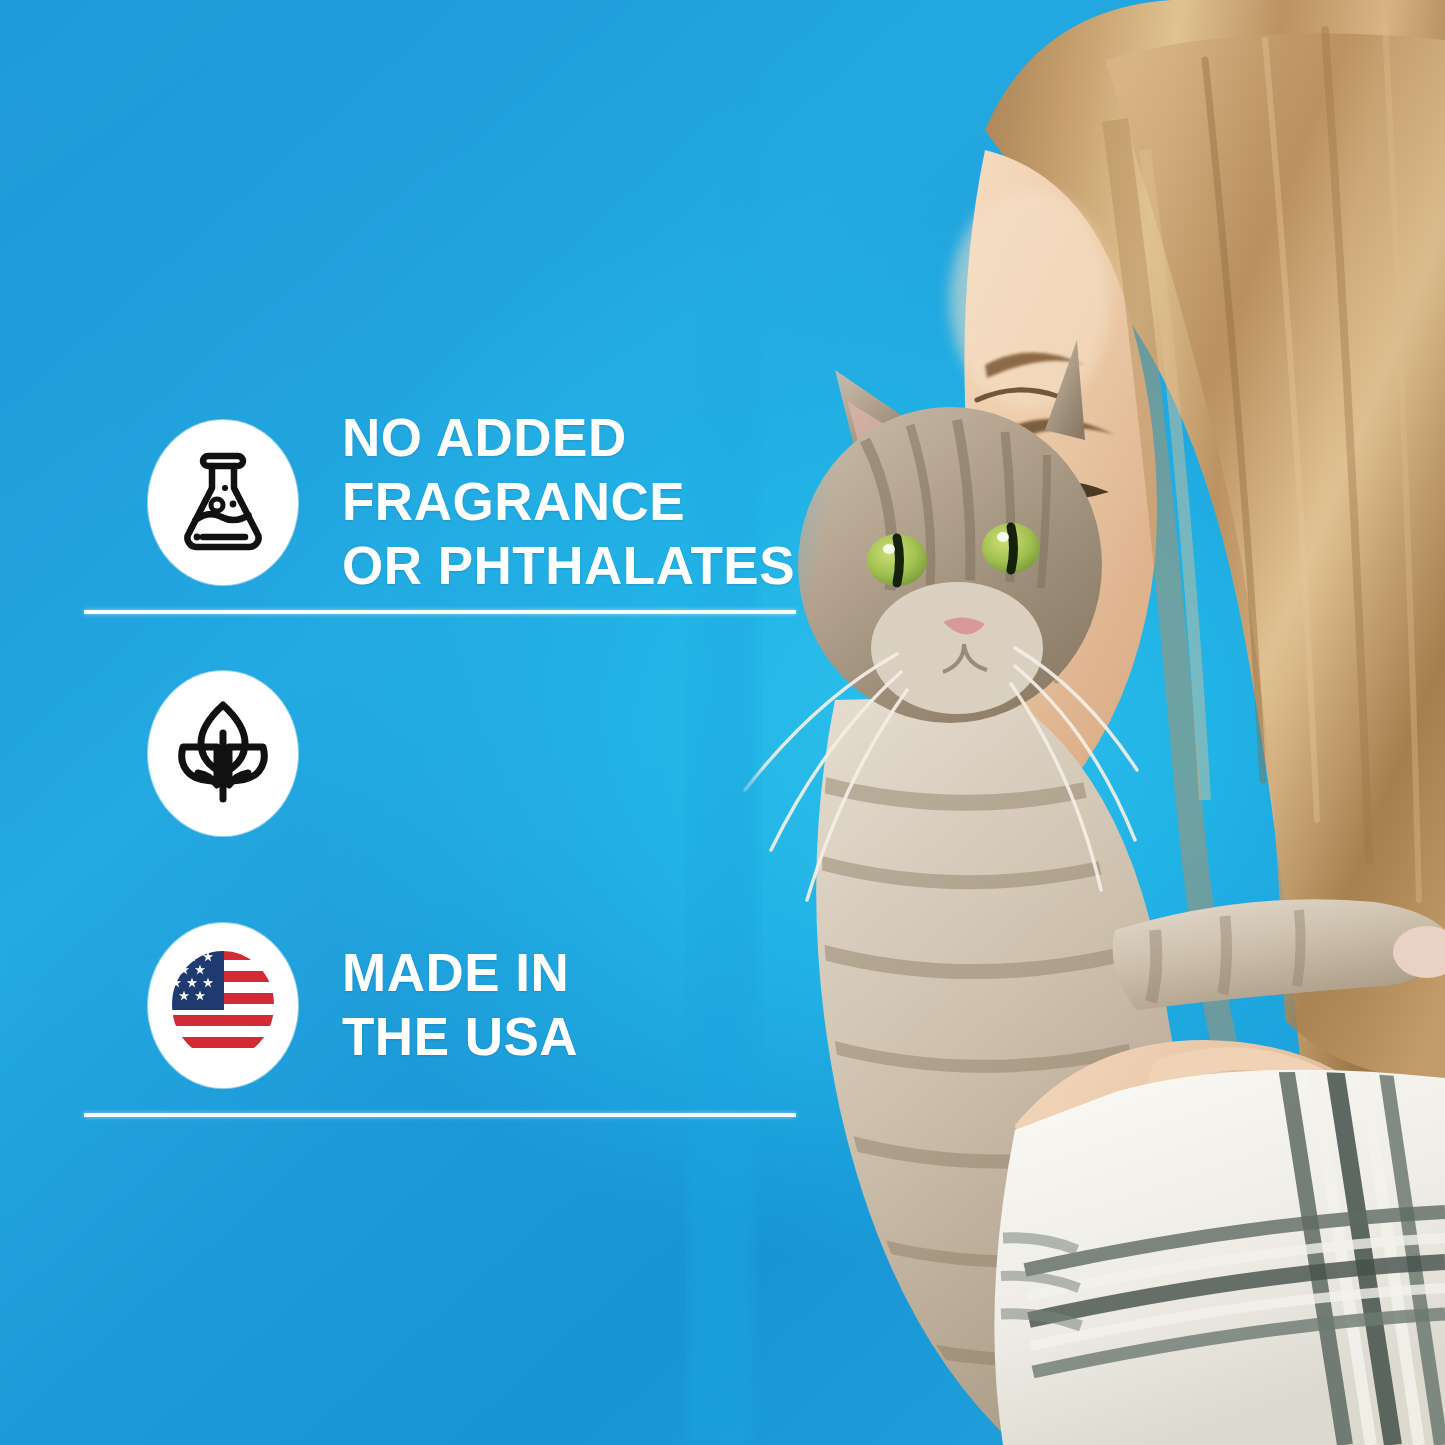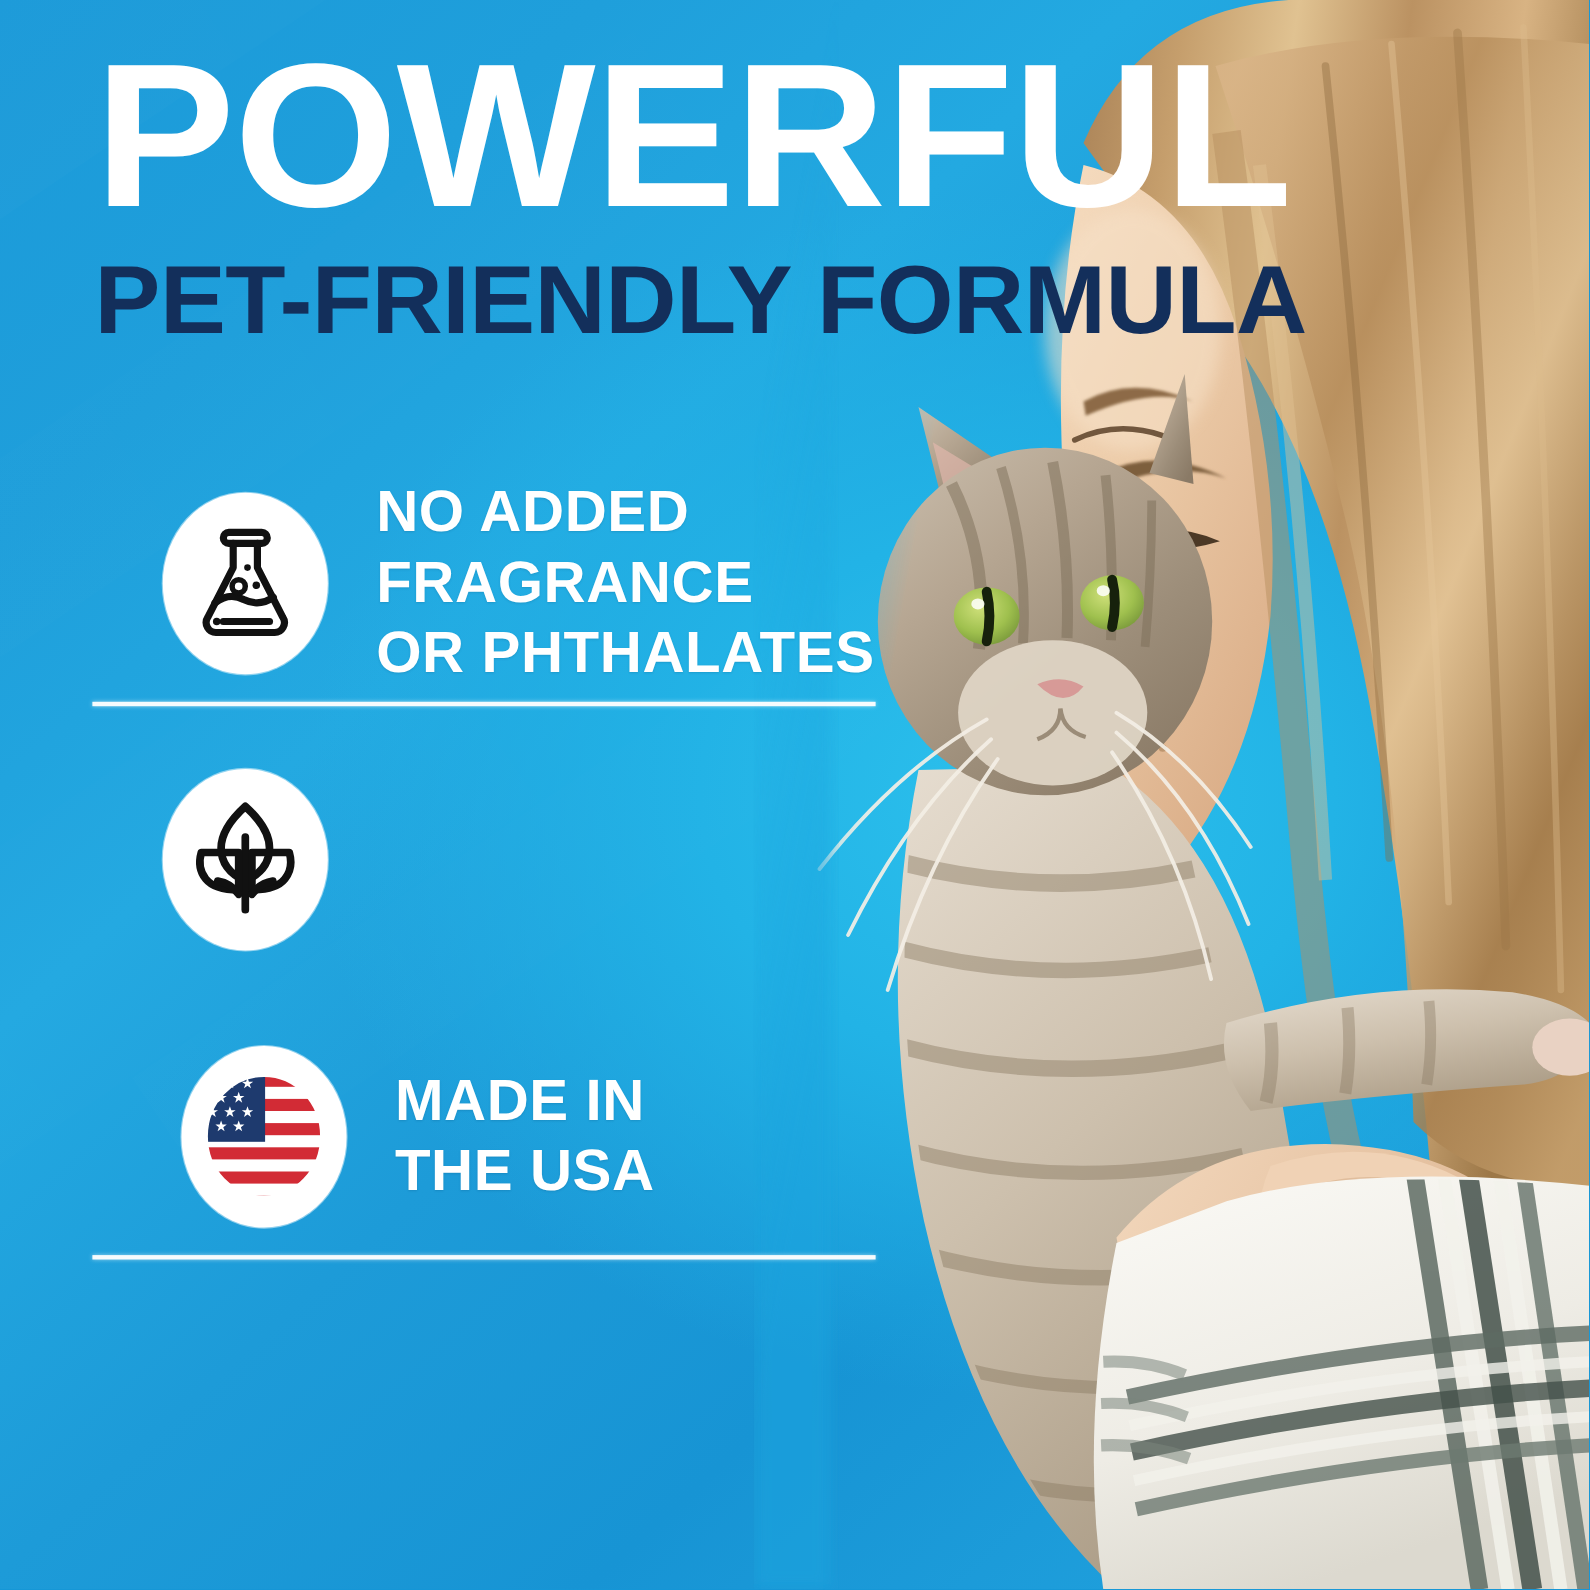--- a/index.html
+++ b/index.html
@@ -60,21 +60,21 @@
     line-height:1.0;
     font-weight:bold;
     letter-spacing:-0.5px;
     margin-top:28px;
     transform:scaleX(1.02);
     transform-origin:left center;
     white-space:nowrap;
   }
 
   
-  #features { position:absolute; left:0; top:422px; width:900px; }
+  #features { position:absolute; left:0; top:394px; width:900px; }
   .feature { position:relative; display:flex; align-items:center; }
   .feature-icon {
     width:150px; height:165px;
     margin-left:148px;
     background:#ffffff;
     border-radius:50%;
     flex:0 0 auto;
     display:flex; align-items:center; justify-content:center;
     box-shadow:0 0 0 1px rgba(255,255,255,.5);
   }
@@ -95,21 +95,21 @@
     width:712px;
     height:4px;
     background:#ffffff;
     opacity:.96;
     box-shadow:0 0 4px rgba(255,255,255,.55);
   }
   #feature-0 { height:216px; }
   #divider-0 { top:216px; }
   #feature-1 { height:243px; margin-top:22px; }
   #divider-1 { top:481px; }
-  #feature-2 { height:200px; margin-top:30px;padding-left:17px; }
+  #feature-2 { height:200px; margin-top:30px; }
 </style>
 </head>
 <body>
 
 <div id="poster">
 
   <div class="band b1"></div>
   <div class="band b2"></div>
   <div class="band b3"></div>
   <div class="band b4"></div>
@@ -293,24 +293,20 @@
           <path d="M318 1238 Q358 1236 392 1250" stroke="#7b857c" stroke-width="11" fill="none"></path>
           <path d="M316 1276 Q358 1274 394 1288" stroke="#7b857c" stroke-width="10" fill="none"></path>
           <path d="M316 1314 Q358 1312 396 1326" stroke="#7b857c" stroke-width="11" fill="none"></path>
         </g>
       </g>
 
       <rect x="0" y="0" width="70" height="1445" fill="#1fa5de" opacity="0.55" filter="url(#soft2)"></rect>
     </svg>
   </div>
 
-  <div id="headline-block">
-    <div id="headline">POWERFUL</div>
-    <div id="subhead">PET-FRIENDLY FORMULA</div>
-  </div>
 
   <div id="features">
 
     <div class="feature" id="feature-0">
       <div class="feature-icon">
         <svg width="92" height="110" viewBox="0 0 92 110">
           <g fill="none" stroke="#111111" stroke-width="6.5" stroke-linejoin="round" stroke-linecap="round">
             <path d="M31 9 h30 a3 3 0 0 1 0 10 h-30 a3 3 0 0 1 0 -10 z"></path>
             <path d="M35 19 v22 L12 86 a9 9 0 0 0 8 14 h52 a9 9 0 0 0 8 -14 L57 41 V19"></path>
             <path d="M18.5 73 q13 -10 26 -3 q14 7 27 -2"></path>

